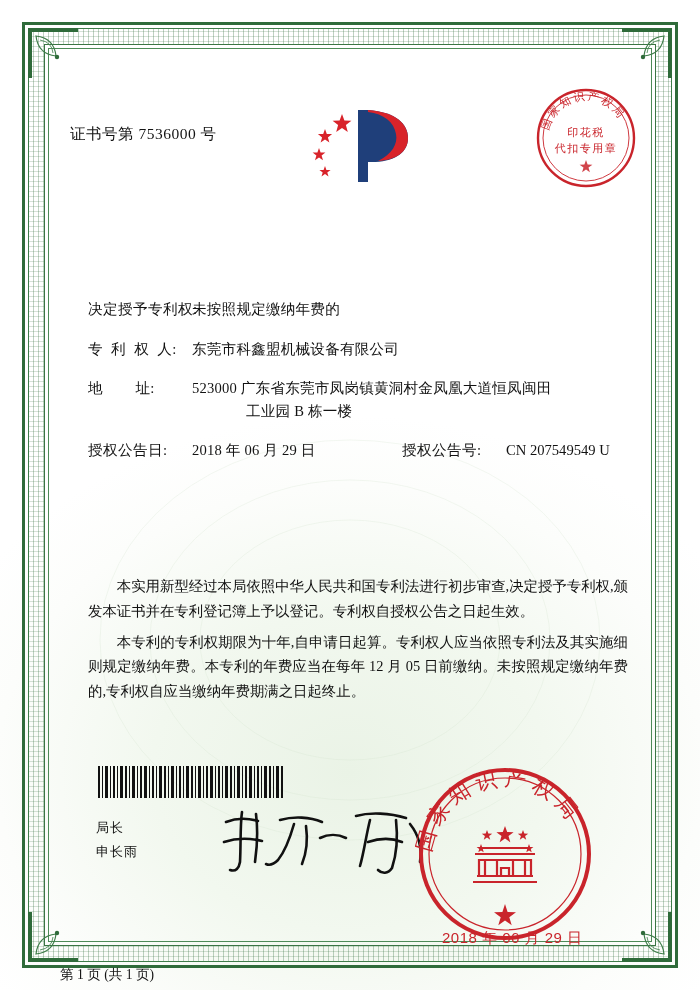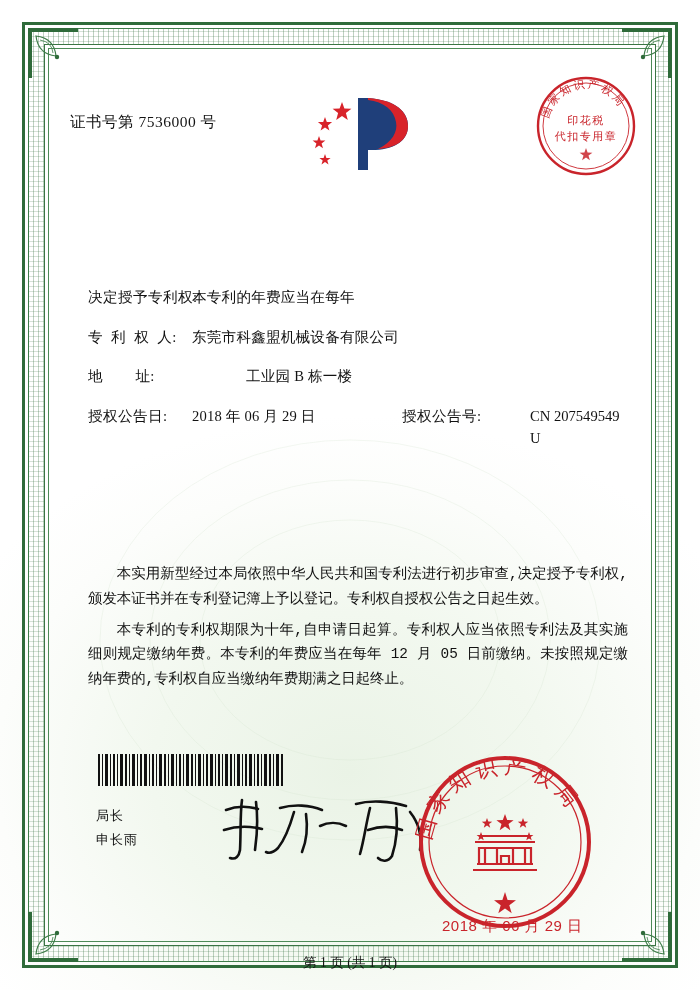--- a/index.html
+++ b/index.html
@@ -92,21 +92,21 @@
   .corner svg { display: block; }
   .corner.tl { left: 26px; top: 26px; }
   .corner.tr { right: 26px; top: 26px; transform: scaleX(-1); }
   .corner.bl { left: 26px; bottom: 26px; transform: scaleY(-1); }
   .corner.br { right: 26px; bottom: 26px; transform: scale(-1,-1); }
 
   
   .content {
     position: absolute;
     left: 60px;
-    top: 62px;
+    top: 74px;
     width: 580px;
     height: 866px;
   }
 
   .cert-number {
     position: absolute;
     left: 10px;
     top: 50px;
     font-size: 15.5px;
     letter-spacing: 0.5px;
@@ -174,37 +174,36 @@
     display: block;
     margin-left: 54px;
   }
   .frow.two-col .fvalue { flex: 0 0 210px; }
   .frow.two-col .flabel2 {
     width: 96px;
     flex: 0 0 96px;
     letter-spacing: 0.4px;
     white-space: pre;
   }
-  .frow.two-col .fvalue2 { flex: 1 1 auto; margin-left: 24px; }
+  .frow.two-col .fvalue2 { flex: 1 1 auto; }
 
   
   .body-text {
     position: absolute;
     left: 28px;
     top: 500px;
     width: 540px;
     font-size: 14.4px;
     line-height: 1.72;
     text-align: justify;
     color: #111;
   }
   .body-text p {
     margin: 0 0 6px 0;
     text-indent: 2em;
-    font-family: Liberation Mono, monospace;
   }
 
   
   .barcode {
     position: absolute;
     left: 36px;
     top: 692px;
     width: 188px;
     height: 32px;
   }
@@ -244,21 +243,20 @@
     color: #c9242b;
     letter-spacing: 0.5px;
     font-family: "Liberation Sans", sans-serif;
   }
 
   .page-footer {
     position: absolute;
     left: 0;
     top: 892px;
     width: 580px;
-    text-align: center;
     font-size: 13.6px;
     color: #141414;
   }
 
   
   .watermark {
     position: absolute;
     left: 60px; top: 340px;
     width: 580px; height: 560px;
     pointer-events: none;
@@ -353,36 +351,37 @@
         <polygon points="52,74 53.6,78.6 58.4,78.7 54.5,81.6 55.9,86.2 52,83.4 48.1,86.2 49.5,81.6 45.6,78.7 50.4,78.6" fill="#c9242b" opacity="0.85"></polygon>
       </svg>
     </div>
 
 
     <div class="fields">
 
       <div class="frow">
         <div class="flabel">决定授予专利权:</div>
         <div class="fsep"></div>
-        <div class="fvalue">本专利的年费应当在每年</div>
+        <div class="fvalue">未按照规定缴纳年费的</div>
       </div>
 
 
 
 
       <div class="frow">
         <div class="flabel">专  利  权  人:</div>
         <div class="fsep"></div>
         <div class="fvalue">东莞市科鑫盟机械设备有限公司</div>
       </div>
 
       <div class="frow">
         <div class="flabel">地        址:</div>
         <div class="fsep"></div>
         <div class="fvalue">
+          <span>523000 广东省东莞市凤岗镇黄洞村金凤凰大道恒凤闽田</span>
           <span class="second-line">工业园 B 栋一楼</span>
         </div>
       </div>
 
       <div class="frow two-col">
         <div class="flabel">授权公告日:</div>
         <div class="fsep"></div>
         <div class="fvalue">2018 年 06 月 29 日</div>
         <div class="flabel2">授权公告号:</div>
         <div class="fsep"></div>

